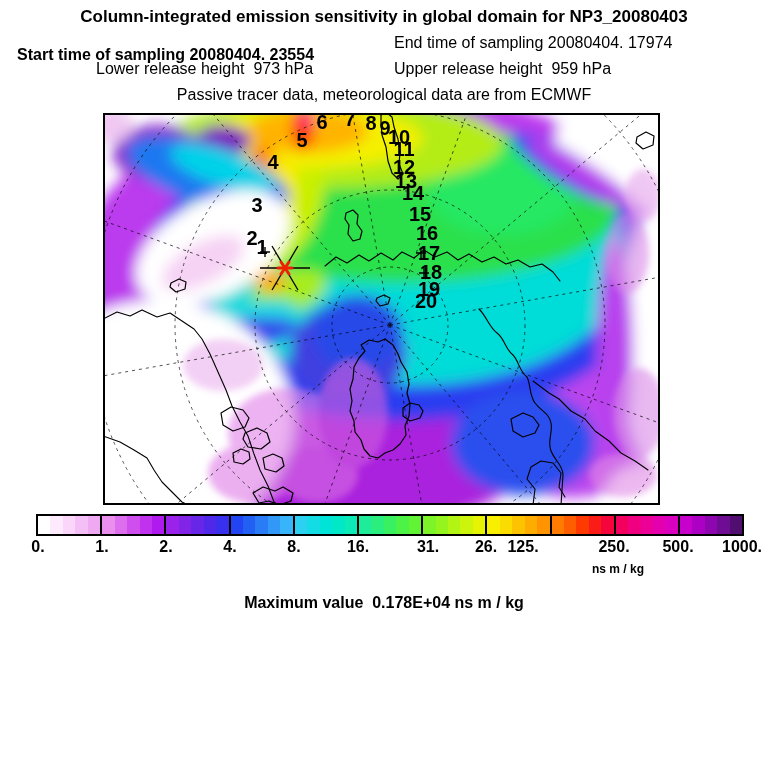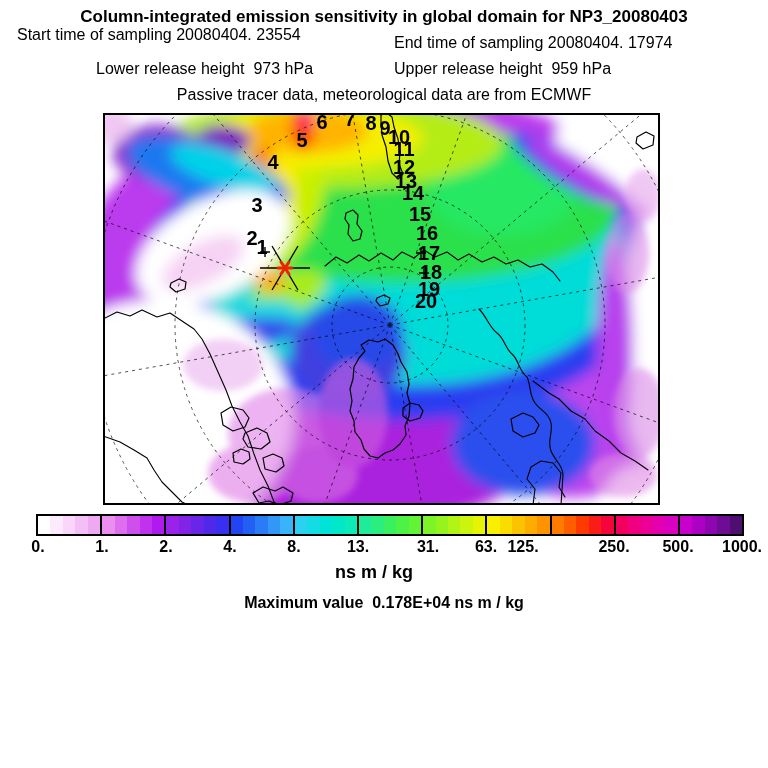--- a/index.html
+++ b/index.html
@@ -3,41 +3,41 @@
 <meta charset="utf-8">
 <style>
   html,body{margin:0;padding:0;}
   body{
     width:768px;height:768px;background:#ffffff;position:relative;
     font-family:"Liberation Sans", sans-serif;color:#000;overflow:hidden;
   }
   .hdr{position:absolute;left:0;width:768px;text-align:center;white-space:pre;}
   #title{top:7px;font-size:17px;font-weight:bold;}
   .hline{position:absolute;font-size:16px;white-space:pre;}
-  #line2a{left:17px;top:26px;}
+  #line2a{left:17px;top:46px;font-weight:bold;}
   #line2b{left:394px;top:34px;}
   #line3a{left:96px;top:60px;}
   #line3b{left:394px;top:60px;}
   #line4{top:86px;font-size:16px;}
   #map-wrap{position:absolute;left:103px;top:113px;width:557px;height:392px;}
   #map-svg{display:block;}
   .coast{fill:none;stroke:#000;stroke-width:1.1;stroke-linejoin:round;stroke-linecap:round;}
   .coast-f{fill:none;stroke:#000;stroke-width:1.2;stroke-linejoin:round;}
   .grat{fill:none;stroke:#000;stroke-width:0.8;stroke-dasharray:3 4;opacity:.85;}
   .traj-num{font-family:"Liberation Sans",sans-serif;font-size:20px;font-weight:bold;fill:#000;text-anchor:middle;}
   .cross{stroke:#000;stroke-width:1.4;}
   #colorbar{position:absolute;left:36px;top:514px;width:708px;height:22px;
     box-sizing:border-box;border:2px solid #000;display:flex;}
   .cb-seg{flex:1;display:flex;border-left:2px solid #000;}
   .cb-seg:first-child{border-left:none;}
   .cb-cell{flex:1;}
   .cb-tick{position:absolute;top:538px;transform:translateX(-50%);
     font-size:16px;font-weight:bold;white-space:pre;}
-  #units{position:absolute;left:0;top:562px;width:748px;text-align:center;
-    font-size:18px;font-weight:bold;white-space:pre;}
+  #units{position:absolute;left:0;top:562px;width:644px;text-align:right;
+    font-size:12px;font-weight:bold;white-space:pre;}
   #maxval{position:absolute;left:0;top:594px;width:768px;text-align:center;
     font-size:16px;font-weight:bold;white-space:pre;}
 </style>
 </head>
 <body>
 
 <div class="hdr" id="title">Column-integrated emission sensitivity in global domain for NP3_20080403</div>
 <span class="hline" id="line2a">Start time of sampling 20080404. 23554</span>
 <span class="hline" id="line2b">End time of sampling 20080404. 17974</span>
 <span class="hline" id="line3a">Lower release height  973 hPa</span>
@@ -292,22 +292,22 @@
       <div class="cb-cell" style="background: rgb(110, 12, 148);"></div>
       <div class="cb-cell" style="background: rgb(80, 15, 112);"></div>
     </div>
   </div>
 <div id="cb-ticks">
     <div class="cb-tick" style="left: 38px;">0.</div>
     <div class="cb-tick" style="left: 102px;">1.</div>
     <div class="cb-tick" style="left: 166px;">2.</div>
     <div class="cb-tick" style="left: 230px;">4.</div>
     <div class="cb-tick" style="left: 294px;">8.</div>
-    <div class="cb-tick" style="left: 358px;">13.</div>
+    <div class="cb-tick" style="left: 358px;">16.</div>
     <div class="cb-tick" style="left: 428px;">31.</div>
-    <div class="cb-tick" style="left: 486px;">63.</div>
+    <div class="cb-tick" style="left: 486px;">26.</div>
     <div class="cb-tick" style="left: 523px;">125.</div>
     <div class="cb-tick" style="left: 614px;">250.</div>
     <div class="cb-tick" style="left: 678px;">500.</div>
     <div class="cb-tick" style="left: 742px;">1000.</div>
   </div>
 <div id="units">ns m / kg</div>
 <div id="maxval">Maximum value  0.178E+04 ns m / kg</div>
 
 </body></html>

